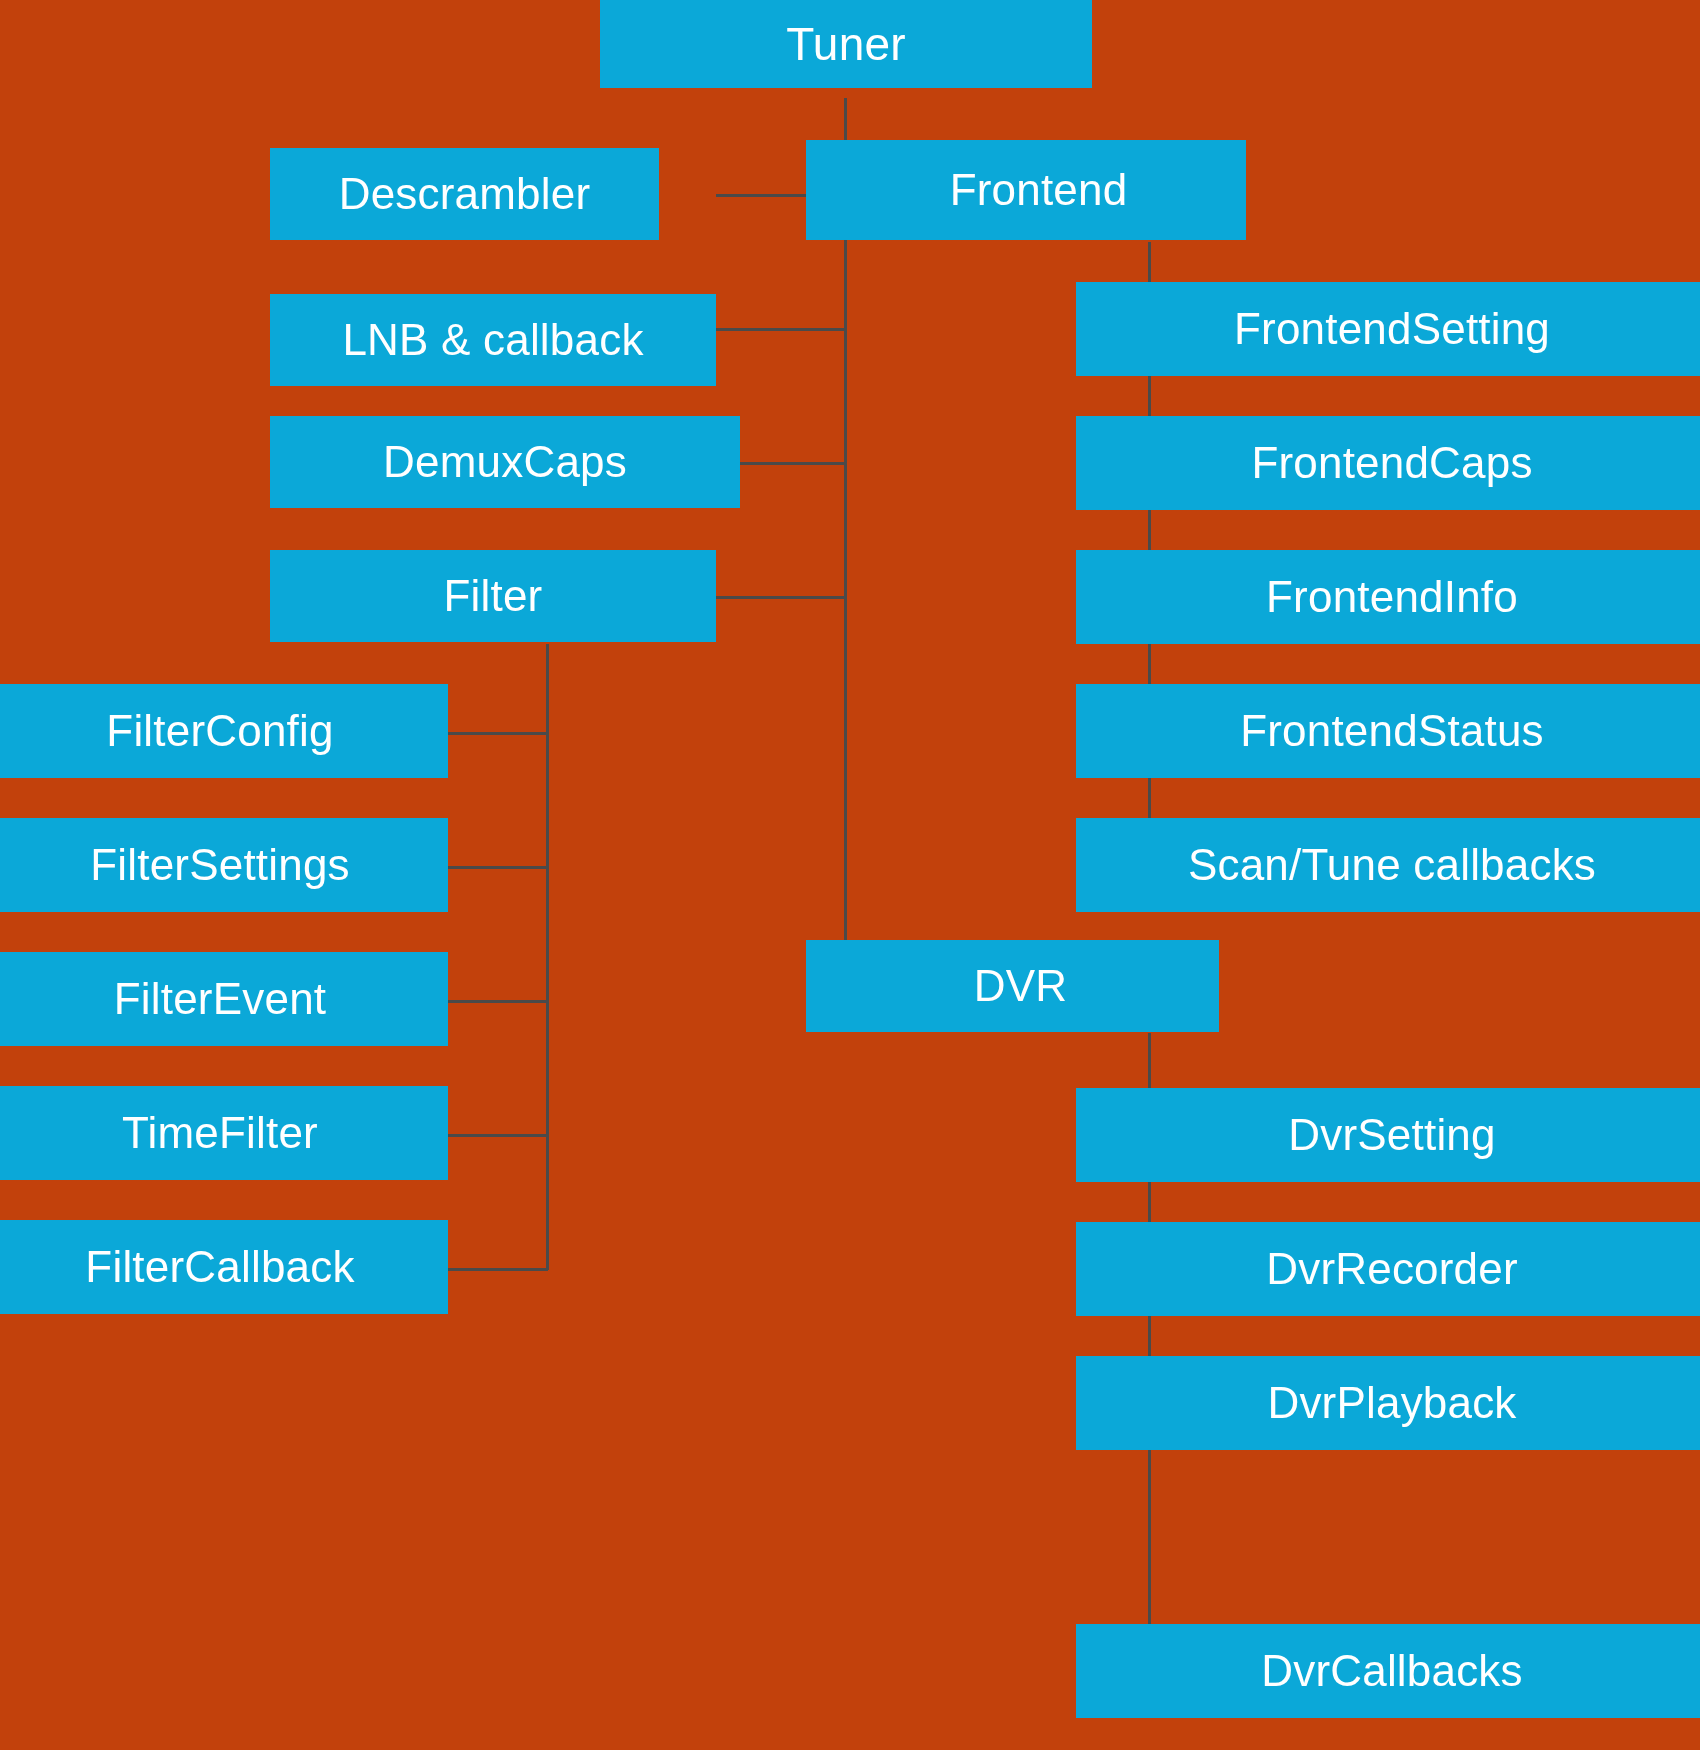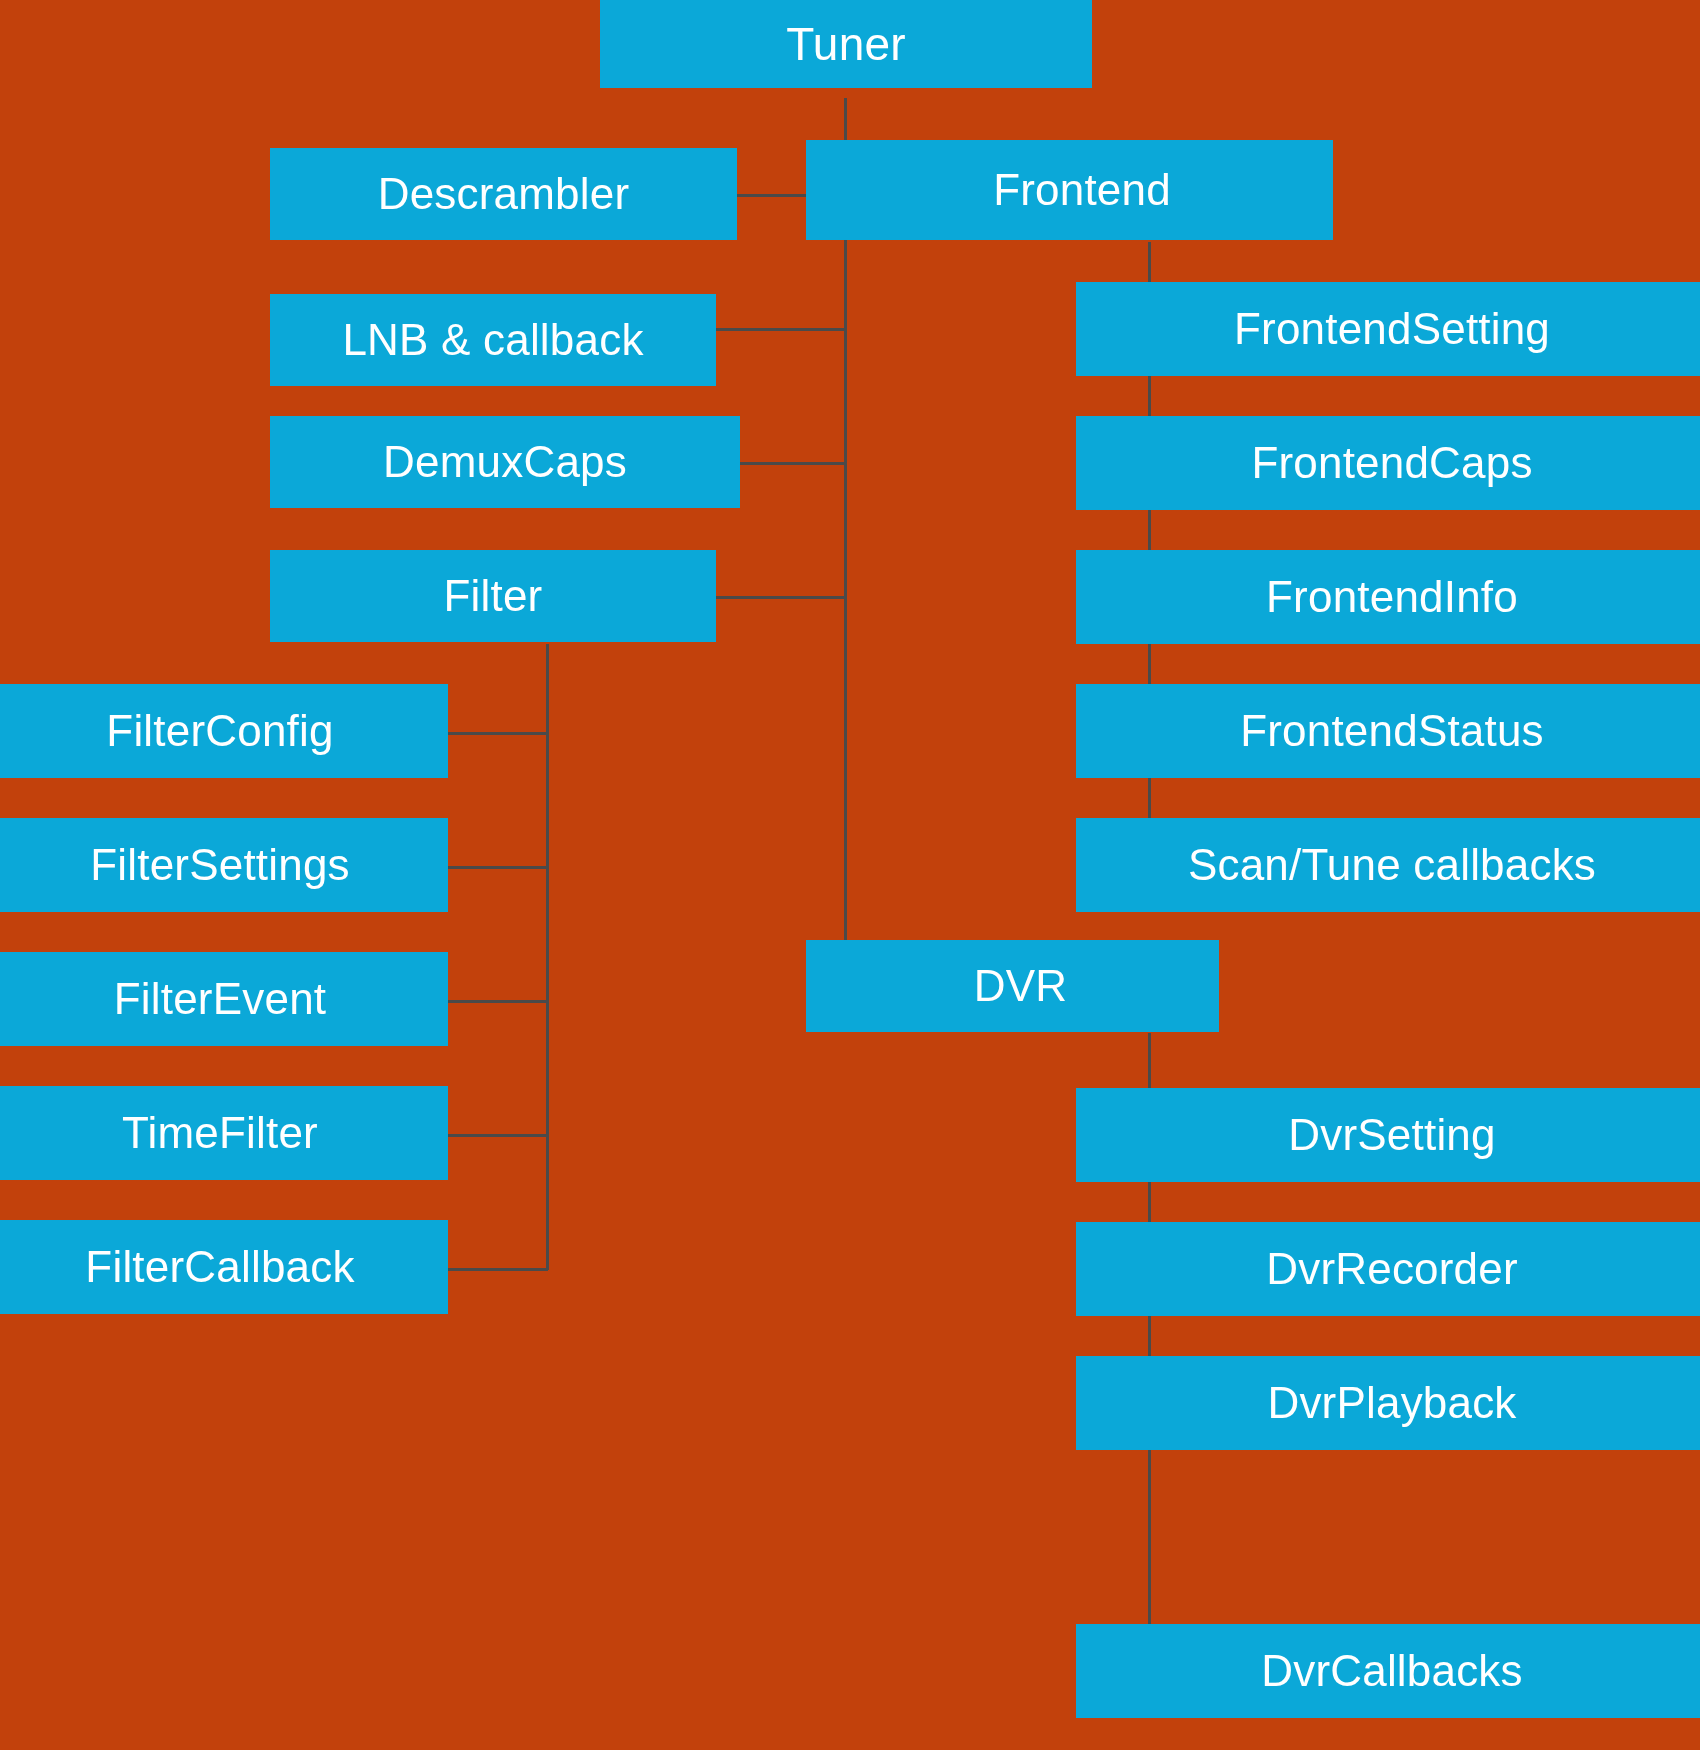--- a/index.html
+++ b/index.html
@@ -67,26 +67,26 @@
   <div class="edge h" style="left:1148px; top:866px; width:104px;"></div>
 
   <div class="edge v" style="left:1148px; top:1033px; height:640px;"></div>
   <div class="edge h" style="left:1148px; top:1135px; width:104px;"></div>
   <div class="edge h" style="left:1148px; top:1269px; width:104px;"></div>
   <div class="edge h" style="left:1148px; top:1403px; width:104px;"></div>
   <div class="edge h" style="left:1148px; top:1670px; width:104px;"></div>
 
   <div class="node root" style="left:600px; top:0px; width:492px; height:88px;">Tuner</div>
 
-  <div class="node" style="left:270px; top:148px; width:467px; height:92px;">Descrambler</div>
+  <div class="node" style="left:270px; top:148px; width:389px; height:92px;">Descrambler</div>
   <div class="node" style="left:270px; top:294px; width:446px; height:92px;">LNB &amp; callback</div>
   <div class="node" style="left:270px; top:416px; width:470px; height:92px;">DemuxCaps</div>
   <div class="node" style="left:270px; top:550px; width:446px; height:92px;">Filter</div>
 
-  <div class="node" style="left:806px; top:140px; width:527px; height:100px;padding-left:25px;">Frontend</div>
+  <div class="node" style="left:806px; top:140px; width:440px; height:100px;padding-left:25px;">Frontend</div>
   <div class="node" style="left:806px; top:940px; width:413px; height:92px;padding-left:16px;">DVR</div>
 
   <div class="node" style="left:-8px; top:684px; width:456px; height:94px;">FilterConfig</div>
   <div class="node" style="left:-8px; top:818px; width:456px; height:94px;">FilterSettings</div>
   <div class="node" style="left:-8px; top:952px; width:456px; height:94px;">FilterEvent</div>
   <div class="node" style="left:-8px; top:1086px; width:456px; height:94px;">TimeFilter</div>
   <div class="node" style="left:-8px; top:1220px; width:456px; height:94px;">FilterCallback</div>
 
   <div class="node" style="left:1076px; top:282px; width:632px; height:94px;">FrontendSetting</div>
   <div class="node" style="left:1076px; top:416px; width:632px; height:94px;">FrontendCaps</div>

